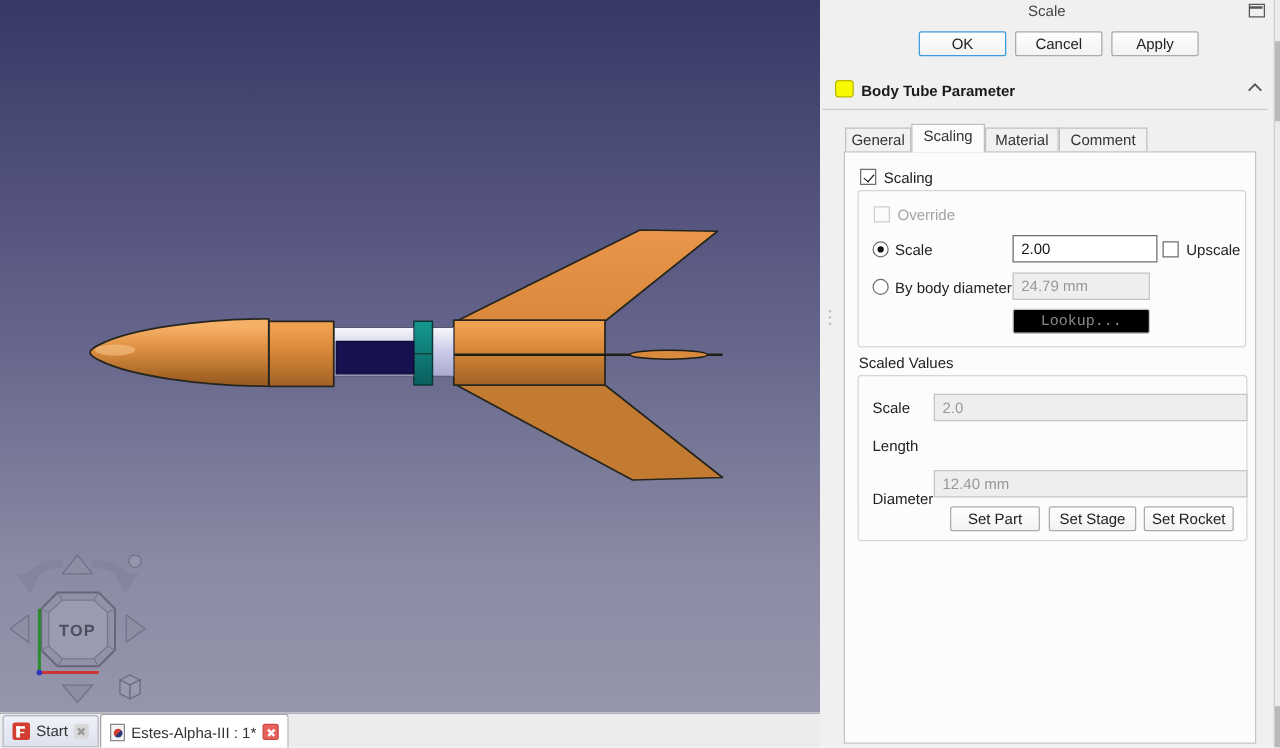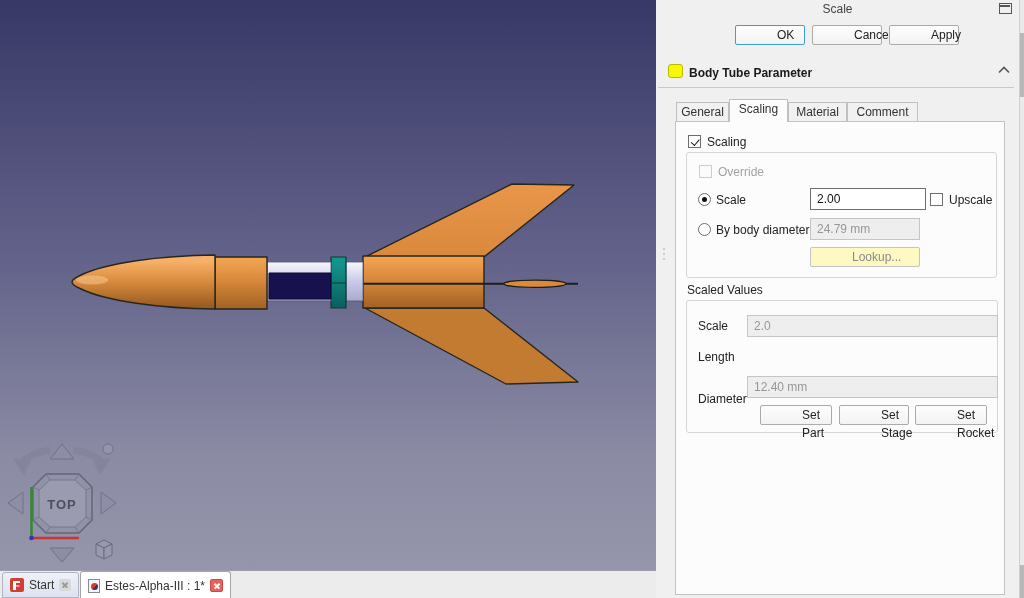--- a/index.html
+++ b/index.html
@@ -42,24 +42,24 @@
   .taskpanel { position:absolute; left:656px; top:0; width:368px; height:598px;
     background:#f0f0f0; }
   .tp-title { position:absolute; left:0; top:2px; width:363px; text-align:center; color:#444; }
   .float-icon { position:absolute; left:343px; top:3px; width:13px; height:11px;
     border:1.5px solid #555; }
   .float-icon::before { content:''; position:absolute; left:0; top:1px; width:10px; height:2px;
     background:#555; }
   .edge-icon { position:absolute; left:364px; top:3px; width:4px; height:11px;
     border:1.5px solid #555; border-right:none; }
   .btn { position:absolute; height:20px; background:linear-gradient(#fdfdfd,#f3f3f3);
-    border:1px solid #ababab; border-radius:2px; line-height:18px;
-    color:#222; cursor:default;padding-left:41px; }
+    border:1px solid #ababab; border-radius:2px; text-align:center; line-height:18px;
+    color:#222; cursor:default; }
   .btn.default { border-color:#3d9bde; }
-  .btn.disabled { color:#8a8a8a; background:#fef9c3; border-color:#c3c3c3; }
+  .btn.disabled { color:#8a8a8a; background:#000000; border-color:#c3c3c3;font-family:Liberation Mono, monospace; }
   .sec-icon { position:absolute; left:12px; top:64px; width:15px; height:14px;
     background:#f8f800; border:1px solid #b9b900; border-radius:3px; }
   .sec-title { position:absolute; left:33px; top:66px; font-weight:bold; color:#1a1a1a; }
   .chev { position:absolute; left:342px; top:66px; width:12px; height:8px; }
   .sep { position:absolute; left:2px; top:87px; width:356px; height:1px; background:#c9c9c9; }
   .splitter-dots { position:absolute; left:6px; top:248px; width:3px; height:20px;
     display:flex; flex-direction:column; gap:3px; align-items:center; }
   .splitter-dots i { width:2px; height:2px; background:#bfbfbf; border-radius:50%; }
 
   .tab { position:absolute; top:102px; height:20px; background:#f1f1f1;

